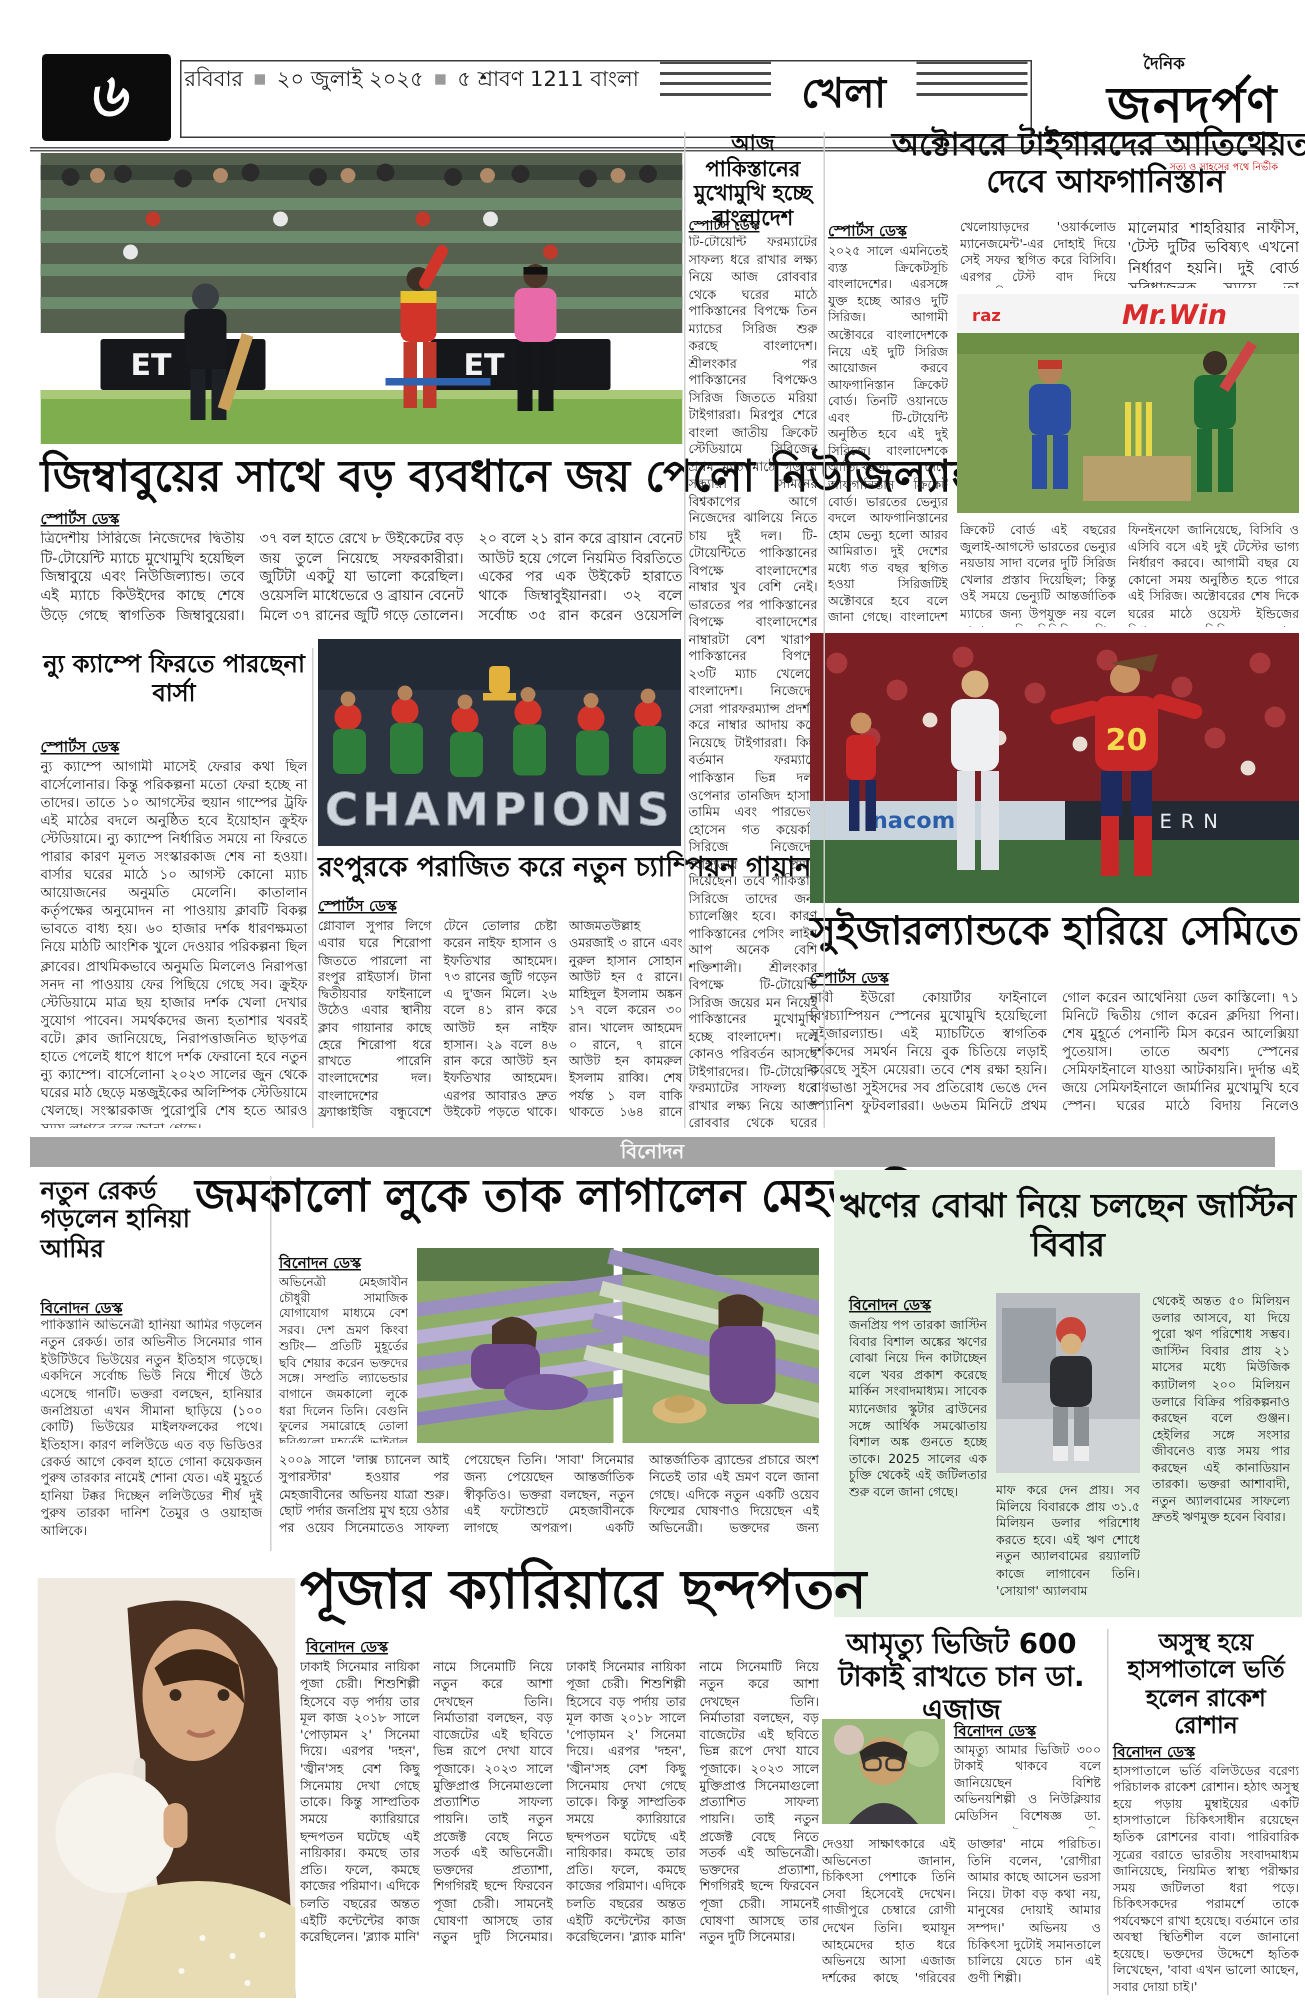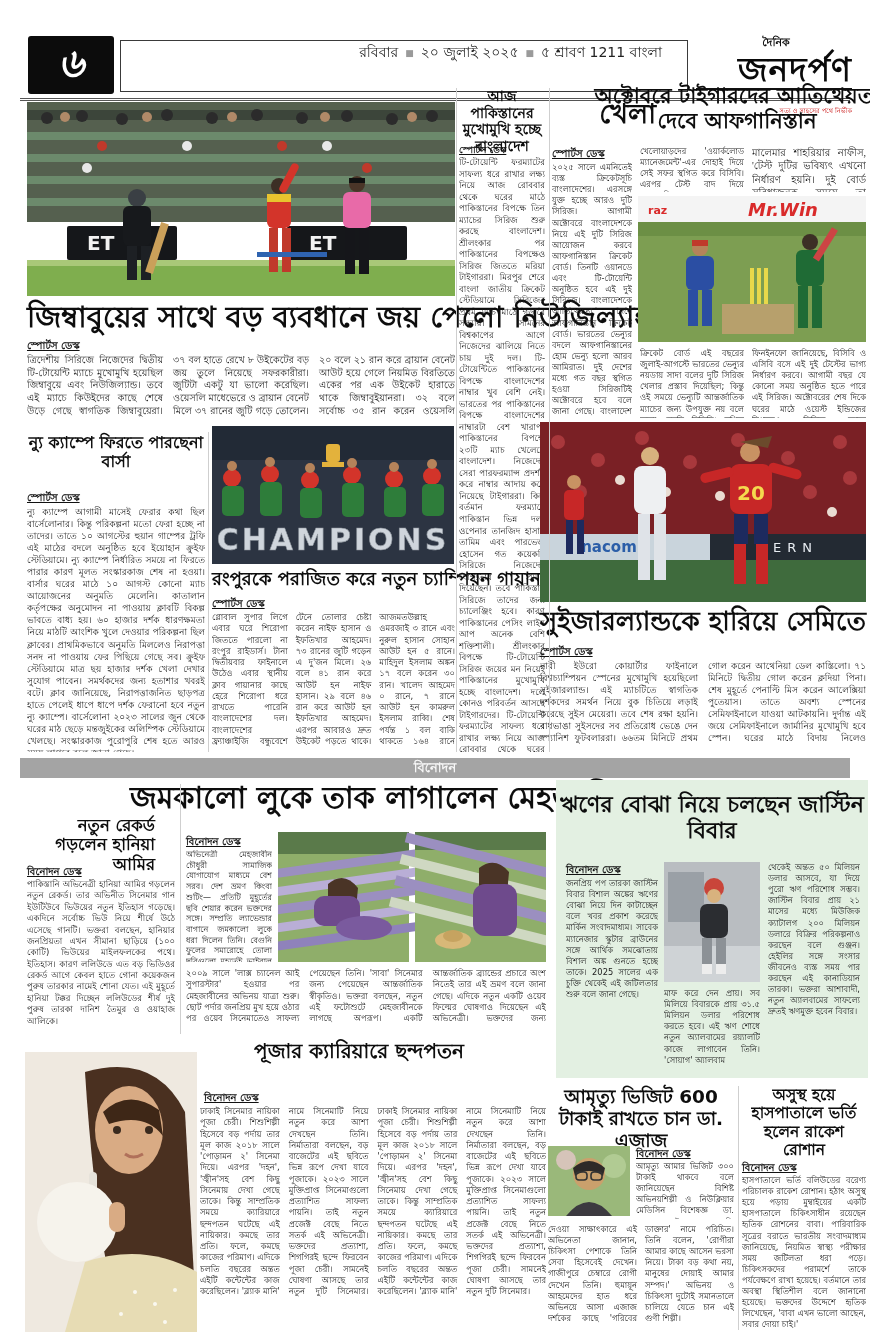--- a/index.html
+++ b/index.html
@@ -11,21 +11,21 @@
   .body-txt{font-size:9.5px;line-height:1.34;text-align:justify;color:#222;overflow:hidden;}
   .cols2{column-count:2;column-gap:10px;}
   .cols3{column-count:3;column-gap:10px;}
   .cols4{column-count:4;column-gap:9px;}
   .center{text-align:center;}
   .nowrap{white-space:nowrap;}
   .vrule{position:absolute;width:1px;background:#cfcfcf;}
   
   .numbox{background:#0c0c0c;color:#fff;display:flex;align-items:center;justify-content:center;
           font-size:40px;font-style:italic;font-weight:bold;border-radius:3px;}
-  .hdr-box{border:1.5px solid #3a3a3a;display:flex;align-items:flex-end;gap:14px;padding:0 25px;box-sizing:border-box;flex-direction:column;}
+  .hdr-box{border:1.5px solid #3a3a3a;display:flex;align-items:flex-start;gap:14px;padding:0 2px;box-sizing:border-box;}
   .hdr-date{font-size:14px;color:#222;display:flex;align-items:center;gap:7px;white-space:nowrap;}
   .hdr-sep{color:#9a9a9a;font-size:9px;}
   .hdr-lines{height:24px;flex:1;background:repeating-linear-gradient(#4a4a4a 0 2px,transparent 2px 7px);}
   .hdr-section{font-size:27px;font-weight:bold;color:#0d0d0d;padding:0 6px;}
   .logo-block{text-align:right;}
   .logo-prefix{font-size:11px;font-weight:bold;color:#111;text-align:center;margin-left:4px;}
   .logo-name{font-size:33px;font-weight:bold;color:#0a0a0a;letter-spacing:1px;line-height:1.0;
              border-bottom:2px solid #111;padding-bottom:2px;}
   .logo-tag{font-size:6.5px;color:#c40000;margin-top:16px;}
   .dbl-rule{border-top:3px double #555;}
@@ -274,21 +274,21 @@
   </svg>
 
   <div class="abs headline center nowrap" style="left:540px;top:606px;width:326px;font-size:26px;">সুইজারল্যান্ডকে হারিয়ে সেমিতে স্পেন</div>
   <div class="abs byline" style="left:540px;top:644px;">স্পোর্টস ডেস্ক</div>
   <div class="abs body-txt cols2" style="left:540px;top:660px;width:326px;height:92px;font-size:9px;">নারী ইউরো কোয়ার্টার ফাইনালে বিশ্বচ্যাম্পিয়ন স্পেনের মুখোমুখি হয়েছিলো সুইজারল্যান্ড। এই ম্যাচটিতে স্বাগতিক দর্শকদের সমর্থন নিয়ে বুক চিতিয়ে লড়াই করেছে সুইস মেয়েরা। তবে শেষ রক্ষা হয়নি। বাধভাঙা সুইসদের সব প্রতিরোধ ভেঙে দেন স্প্যানিশ ফুটবলাররা। ৬৬তম মিনিটে প্রথম গোল করেন আথেনিয়া ডেল কাস্তিলো। ৭১ মিনিটে দ্বিতীয় গোল করেন ক্লদিয়া পিনা। শেষ মুহূর্তে পেনাল্টি মিস করেন আলেক্সিয়া পুতেয়াস। তাতে অবশ্য স্পেনের সেমিফাইনালে যাওয়া আটকায়নি। দুর্দান্ত এই জয়ে সেমিফাইনালে জার্মানির মুখোমুখি হবে স্পেন। ঘরের মাঠে বিদায় নিলেও সুইজারল্যান্ডের মেয়েরা জিতে নিয়েছেন দর্শকদের হৃদয়। পরাজয়েও সমর্থকদের অভিবাদন জানান তারা।</div>
 
   <div class="abs divider-bar" style="left:20px;top:758px;width:830px;height:20px;">
     <span>বিনোদন</span>
   </div>
 
-  <div class="abs headline" style="left:27px;top:816px;width:128px;font-size:16.5px;text-align:right;">নতুন রেকর্ড গড়লেন হানিয়া আমির</div>
+  <div class="abs headline" style="left:27px;top:784px;width:128px;font-size:16.5px;">নতুন রেকর্ড গড়লেন হানিয়া আমির</div>
   <div class="abs byline" style="left:27px;top:864px;">বিনোদন ডেস্ক</div>
   <div class="abs body-txt" style="left:27px;top:879px;width:148px;height:170px;font-size:8.5px;">পাকিস্তানি অভিনেত্রী হানিয়া আমির গড়লেন নতুন রেকর্ড। তার অভিনীত সিনেমার গান ইউটিউবে ভিউয়ের নতুন ইতিহাস গড়েছে। একদিনে সর্বোচ্চ ভিউ নিয়ে শীর্ষে উঠে এসেছে গানটি। ভক্তরা বলছেন, হানিয়ার জনপ্রিয়তা এখন সীমানা ছাড়িয়ে (১০০ কোটি) ভিউয়ের মাইলফলকের পথে। ইতিহাস। কারণ ললিউডে এত বড় ভিডিওর রেকর্ড আগে কেবল হাতে গোনা কয়েকজন পুরুষ তারকার নামেই শোনা যেত। এই মুহূর্তে হানিয়া টক্কর দিচ্ছেন ললিউডের শীর্ষ দুই পুরুষ তারকা দানিশ তৈমুর ও ওয়াহাজ আলিকে।</div>
 
   <div class="abs headline center nowrap" style="left:130px;top:780px;width:416px;font-size:30px;">জমকালো লুকে তাক লাগালেন মেহজাবীন</div>
   <div class="abs byline" style="left:186px;top:834px;">বিনোদন ডেস্ক</div>
   <div class="abs body-txt" style="left:186px;top:850px;width:86px;height:112px;font-size:8px;">অভিনেত্রী মেহজাবীন চৌধুরী সামাজিক যোগাযোগ মাধ্যমে বেশ সরব। দেশ ভ্রমণ কিংবা শুটিং— প্রতিটি মুহূর্তের ছবি শেয়ার করেন ভক্তদের সঙ্গে। সম্প্রতি ল্যাভেন্ডার বাগানে জমকালো লুকে ধরা দিলেন তিনি। বেগুনি ফুলের সমারোহে তোলা ছবিগুলো মুহূর্তেই ভাইরাল হয়ে যায়।</div>
 
   <svg class="abs photo" style="left:278px;top:832px;" width="268" height="130" viewBox="0 0 268 130">
 
     <g>
@@ -361,21 +361,21 @@
     <g fill="#fff" opacity="0.8">
         <circle cx="110" cy="240" r="2"></circle>
         <circle cx="130" cy="252" r="2"></circle>
         <circle cx="150" cy="238" r="2"></circle>
         <circle cx="96" cy="262" r="2"></circle>
         <circle cx="140" cy="270" r="2"></circle>
       </g>
     <rect x="84" y="150" width="16" height="30" rx="8" fill="#d9ab84"></rect>
   </svg>
 
-  <div class="abs headline center nowrap" style="left:186px;top:1040px;width:346px;font-size:20px;">পূজার ক্যারিয়ারে ছন্দপতন</div>
+  <div class="abs headline center nowrap" style="left:200px;top:1040px;width:346px;font-size:36px;">পূজার ক্যারিয়ারে ছন্দপতন</div>
   <div class="abs byline" style="left:204px;top:1090px;">বিনোদন ডেস্ক</div>
   <div class="abs body-txt cols4" style="left:200px;top:1106px;width:346px;height:224px;font-size:8.4px;">ঢাকাই সিনেমার নায়িকা পূজা চেরী। শিশুশিল্পী হিসেবে বড় পর্দায় তার মূল কাজ ২০১৮ সালে 'পোড়ামন ২' সিনেমা দিয়ে। এরপর 'দহন', 'জ্বীন'সহ বেশ কিছু সিনেমায় দেখা গেছে তাকে। কিন্তু সাম্প্রতিক সময়ে ক্যারিয়ারে ছন্দপতন ঘটেছে এই নায়িকার। কমছে তার প্রতি। ফলে, কমছে কাজের পরিমাণ। এদিকে চলতি বছরের অন্তত এইটি কন্টেন্টের কাজ করেছিলেন। 'ব্ল্যাক মানি' নামে সিনেমাটি নিয়ে নতুন করে আশা দেখছেন তিনি। নির্মাতারা বলছেন, বড় বাজেটের এই ছবিতে ভিন্ন রূপে দেখা যাবে পূজাকে। ২০২৩ সালে মুক্তিপ্রাপ্ত সিনেমাগুলো প্রত্যাশিত সাফল্য পায়নি। তাই নতুন প্রজেক্ট বেছে নিতে সতর্ক এই অভিনেত্রী। ভক্তদের প্রত্যাশা, শিগগিরই ছন্দে ফিরবেন পূজা চেরী। সামনেই ঘোষণা আসছে তার নতুন দুটি সিনেমার। ঢাকাই সিনেমার নায়িকা পূজা চেরী। শিশুশিল্পী হিসেবে বড় পর্দায় তার মূল কাজ ২০১৮ সালে 'পোড়ামন ২' সিনেমা দিয়ে। এরপর 'দহন', 'জ্বীন'সহ বেশ কিছু সিনেমায় দেখা গেছে তাকে। কিন্তু সাম্প্রতিক সময়ে ক্যারিয়ারে ছন্দপতন ঘটেছে এই নায়িকার। কমছে তার প্রতি। ফলে, কমছে কাজের পরিমাণ। এদিকে চলতি বছরের অন্তত এইটি কন্টেন্টের কাজ করেছিলেন। 'ব্ল্যাক মানি' নামে সিনেমাটি নিয়ে নতুন করে আশা দেখছেন তিনি। নির্মাতারা বলছেন, বড় বাজেটের এই ছবিতে ভিন্ন রূপে দেখা যাবে পূজাকে। ২০২৩ সালে মুক্তিপ্রাপ্ত সিনেমাগুলো প্রত্যাশিত সাফল্য পায়নি। তাই নতুন প্রজেক্ট বেছে নিতে সতর্ক এই অভিনেত্রী। ভক্তদের প্রত্যাশা, শিগগিরই ছন্দে ফিরবেন পূজা চেরী। সামনেই ঘোষণা আসছে তার নতুন দুটি সিনেমার।</div>
 
   <div class="abs headline center" style="left:548px;top:1086px;width:186px;font-size:18.5px;">আমৃত্যু ভিজিট 600 টাকাই রাখতে চান ডা. এজাজ</div>
   <svg class="abs photo" style="left:548px;top:1146px;" width="82" height="70" viewBox="0 0 82 70">
     <rect width="82" height="70" fill="#9ab87a"></rect>
     <circle cx="18" cy="14" r="10" fill="#f0c9d4" opacity="0.7"></circle>
       <circle cx="66" cy="20" r="12" fill="#b7cf9a" opacity="0.8"></circle>
     <circle cx="41" cy="28" r="16" fill="#caa06c"></circle>
     <path d="M25 22 Q41 8 57 22 L55 30 Q41 20 27 30 Z" fill="#2e2a28"></path>

